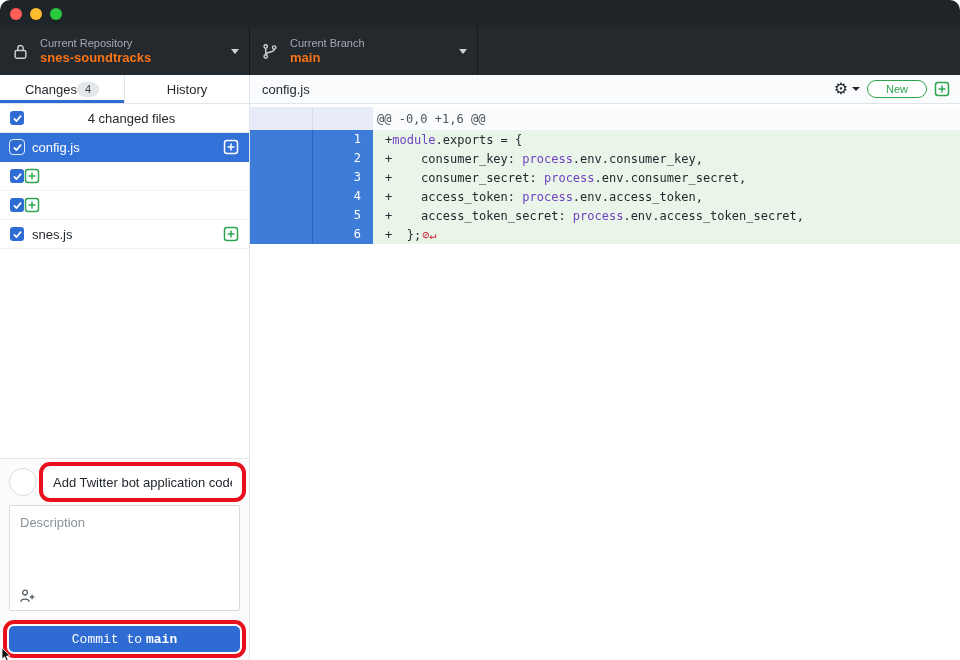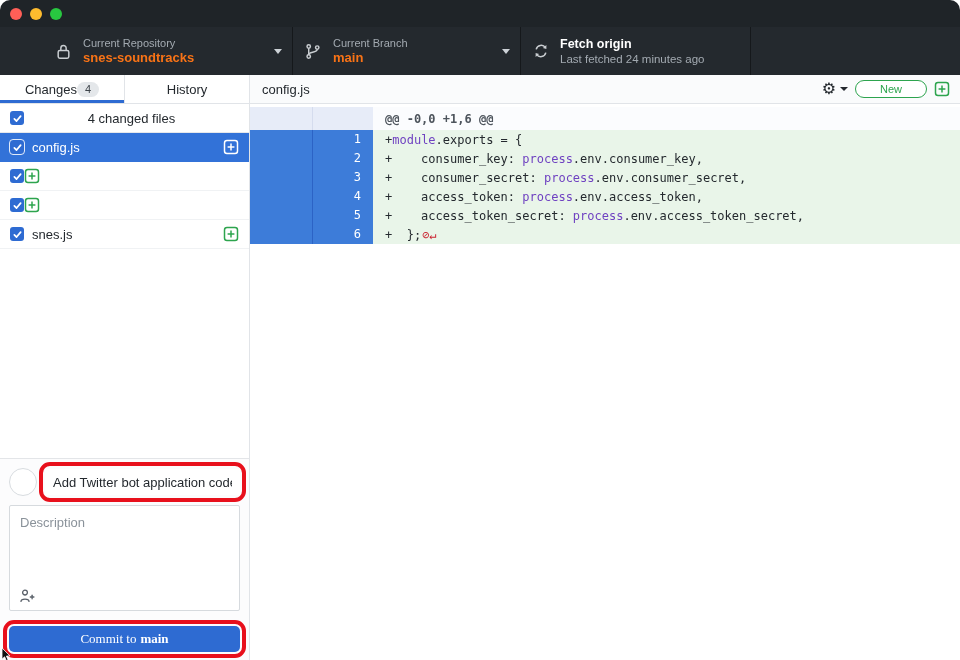--- a/index.html
+++ b/index.html
@@ -10,21 +10,21 @@
 
   
   .titlebar { height:27px; background:#1f2428; display:flex; align-items:center; padding-left:10px; flex:none; }
   .traffic { display:flex; gap:8px; }
   .light { width:12px; height:12px; border-radius:50%; }
   .light.red { background:#ff5f57; }
   .light.yellow { background:#febc2e; }
   .light.green { background:#28c840; }
 
   
-  .toolbar { height:48px; background:#24292e; display:flex; flex:none;padding-left:43px; }
+  .toolbar { height:48px; background:#24292e; display:flex; flex:none; }
   .tb-section { display:flex; align-items:center; padding:0 10px 0 12px; border-right:1px solid #15181b; cursor:default; }
   .tb-section.repo { width:250px; }
   .tb-section.branch { width:228px; }
   .tb-section.fetch { width:230px; }
   .tb-icon { flex:none; margin-right:11px; display:flex; }
   .tb-text { flex:1; min-width:0; }
   .tb-label { font-size:11px; color:#a3aab1; line-height:13px; }
   .tb-value { font-size:13px; color:#f97316; font-weight:bold; line-height:16px; }
   .tb-sub { font-size:11.5px; color:#a3aab1; line-height:14px; }
   .tb-title { font-size:12.5px; color:#ffffff; font-weight:bold; line-height:15px; }
@@ -65,37 +65,37 @@
   .annotation { position:absolute; border:4px solid #e8101c; border-radius:11px; pointer-events:none; z-index:5; }
   .ann-summary { inset:-7px -6px; }
   .ann-button { inset:-6px -6px; }
 
   .desc-box { margin-top:9px; height:106px; border:1px solid #d6dade; border-radius:2px; background:#fff; position:relative; }
   .desc-input { width:100%; height:76px; border:none; outline:none; resize:none; background:transparent; font-family:"Liberation Sans",sans-serif; font-size:13px; color:#24292e; padding:9px 10px; }
   .desc-input::placeholder { color:#8a929a; }
   .coauthor-btn { position:absolute; left:9px; bottom:7px; display:flex; cursor:pointer; }
 
   .commit-btn-wrap { position:relative; margin-top:15px; }
-  .commit-btn { width:100%; height:26px; background:#2e6bd2; border:none; border-radius:5px; color:#fff; font-family:Liberation Serif, serif; font-size:13px; display:flex; align-items:center; justify-content:center; gap:4px; cursor:pointer; }
+  .commit-btn { width:100%; height:26px; background:#2e6bd2; border:none; border-radius:5px; color:#fff; font-family:Liberation Mono, monospace; font-size:13px; display:flex; align-items:center; justify-content:center; gap:4px; cursor:pointer; }
   .commit-btn .branch-name { font-weight:bold; }
 
   
   .diff-header { height:29px; flex:none; background:#fafbfc; border-bottom:1px solid #e1e4e8; display:flex; align-items:center; padding:0 10px 0 12px; }
   .diff-file-name { flex:1; font-size:13px; color:#24292e; }
   .diff-controls { display:flex; align-items:center; gap:7px; }
   .gear-wrap { display:flex; align-items:center; gap:4px; cursor:pointer; }
   .gear { font-size:16px; line-height:16px; color:#24292e; }
   .gear-chev { width:0; height:0; border-left:4px solid transparent; border-right:4px solid transparent; border-top:4.5px solid #24292e; }
-  .new-badge { border:1px solid #2da44e; color:#2da44e; font-size:11px; border-radius:10px; padding:1px 24px; line-height:14px; background:#fff; }
+  .new-badge { border:1px solid #2da44e; color:#2da44e; font-size:11px; border-radius:10px; padding:1px 18px; line-height:14px; background:#fff; }
 
   .diff-body { flex:1; overflow:hidden; background:#fff; font-family:"DejaVu Sans Mono","Liberation Mono",monospace; font-size:12px; padding-top:3px; }
   .hunk-row { display:flex; height:23px; }
   .hunk-gutter { width:123px; flex:none; background:#e7ecf8; display:flex; }
   .hunk-gutter .g1 { width:63px; border-right:1px solid #d5dcee; }
-  .hunk-text { flex:1; background:#fbfcfe; color:#4d545c; display:flex; align-items:center; padding-left:12px; white-space:pre;font-weight:bold; }
+  .hunk-text { flex:1; background:#fbfcfe; color:#4d545c; display:flex; align-items:center; padding-left:4px; white-space:pre; }
   .diff-line { display:flex; height:19px; }
   .dl-gutter { width:123px; flex:none; background:#3d7cd9; display:flex; cursor:pointer; }
   .dl-gutter .g1 { width:63px; border-right:1px solid #2c63c5; }
   .dl-gutter .g2 { flex:1; color:#fff; text-align:right; padding-right:12px; line-height:19px; }
   .dl-text { flex:1; background:#e9f5e9; display:flex; align-items:center; padding-left:12px; white-space:pre; color:#24292e; }
   .dl-text .kw { color:#6f42c1; }
   .dl-text .err { color:#cb2431; margin-left:1px; }
 
   .cursor-arrow { position:absolute; left:1px; bottom:-2px; z-index:9; }
 
@@ -139,34 +139,20 @@
           <path d="M11.5 5.9 C11.5 9.3 3.5 8.2 3.5 11"></path>
         </svg>
       </span>
       <span class="tb-text">
         <div class="tb-label">Current Branch</div>
         <div class="tb-value">main</div>
       </span>
       <span class="chev"></span>
     </div>
 
-    <div class="tb-section fetch">
-      <span class="tb-icon">
-        <svg class="icon" width="16" height="16" viewBox="0 0 16 16" fill="none" stroke="#c9cdd1" stroke-width="1.5">
-          <path d="M3.2 6.3 A5.1 5.1 0 0 1 12.4 4.6"></path>
-          <path d="M12.8 9.7 A5.1 5.1 0 0 1 3.6 11.4"></path>
-          <polygon points="13.4,1.9 13.4,5.9 9.9,4.9" fill="#c9cdd1" stroke="none"></polygon>
-          <polygon points="2.6,14.1 2.6,10.1 6.1,11.1" fill="#c9cdd1" stroke="none"></polygon>
-        </svg>
-      </span>
-      <span class="tb-text">
-        <div class="tb-title">Fetch origin</div>
-        <div class="tb-sub">Last fetched 24 minutes ago</div>
-      </span>
-    </div>
   </div>
 
   <div class="content">
 
     <aside class="sidebar">
       <div class="tabs">
         <div class="tab active">
           <span>Changes</span>
           <span class="tab-badge">4</span>
         </div>

